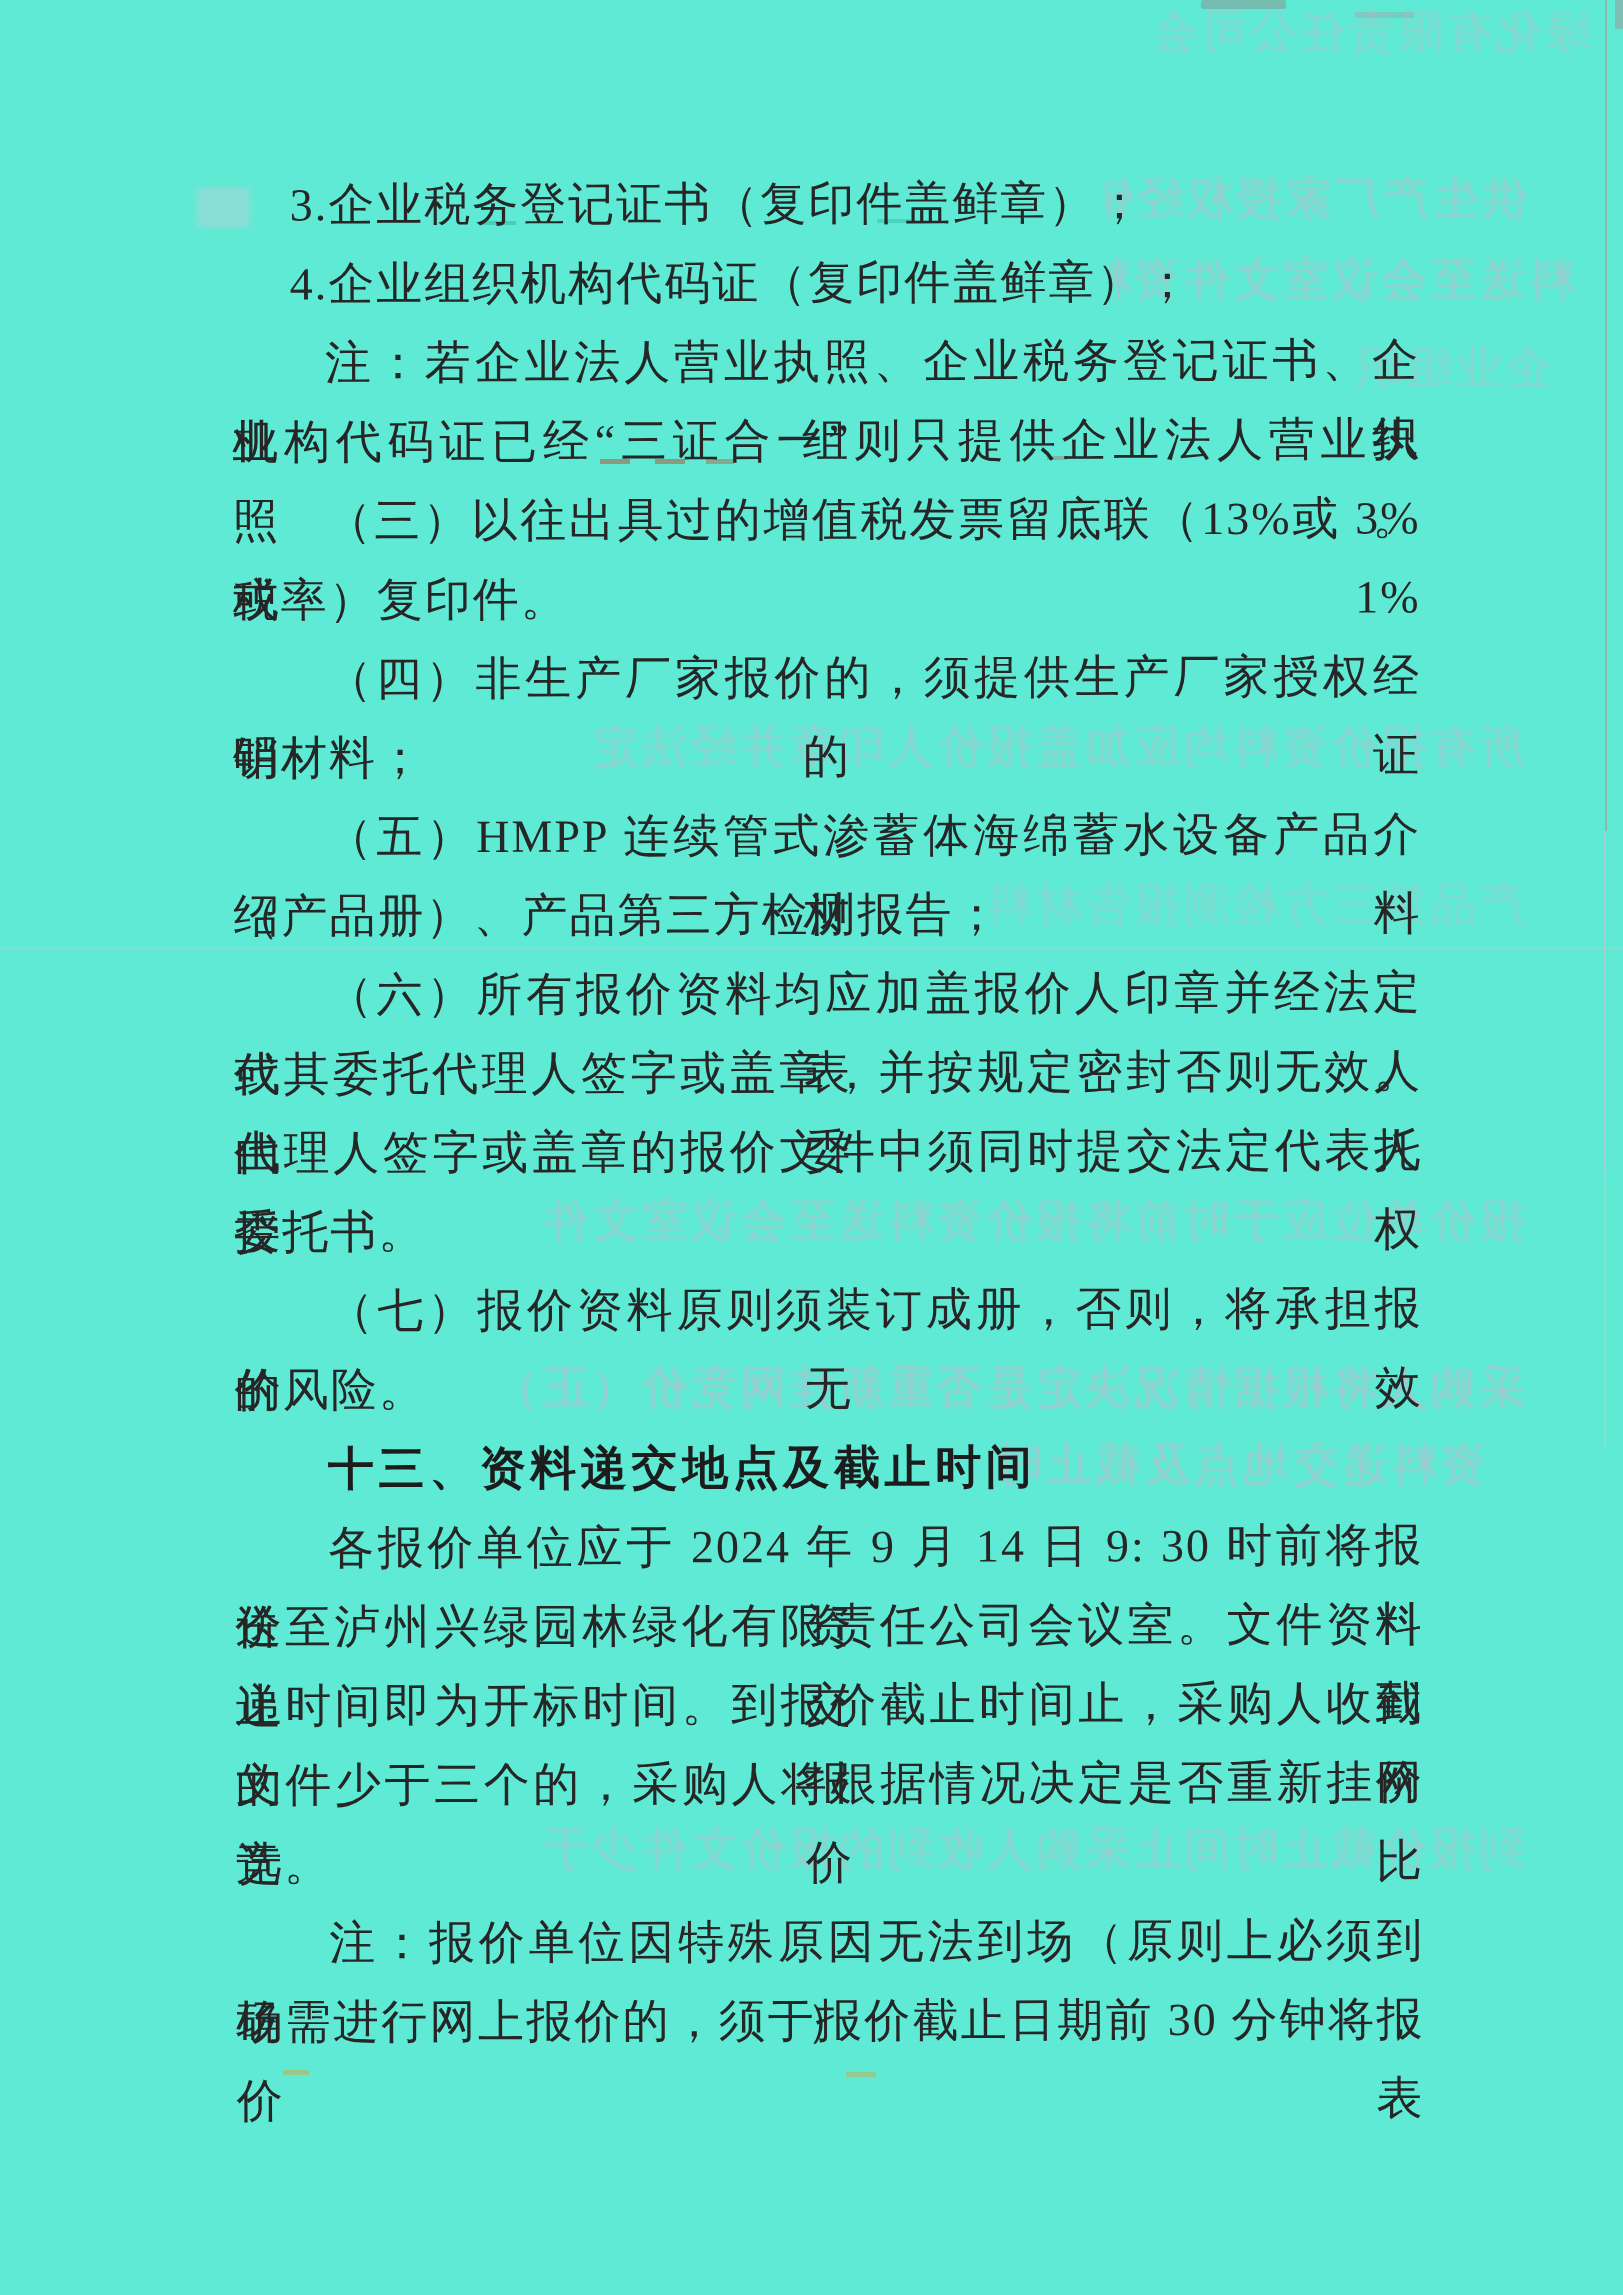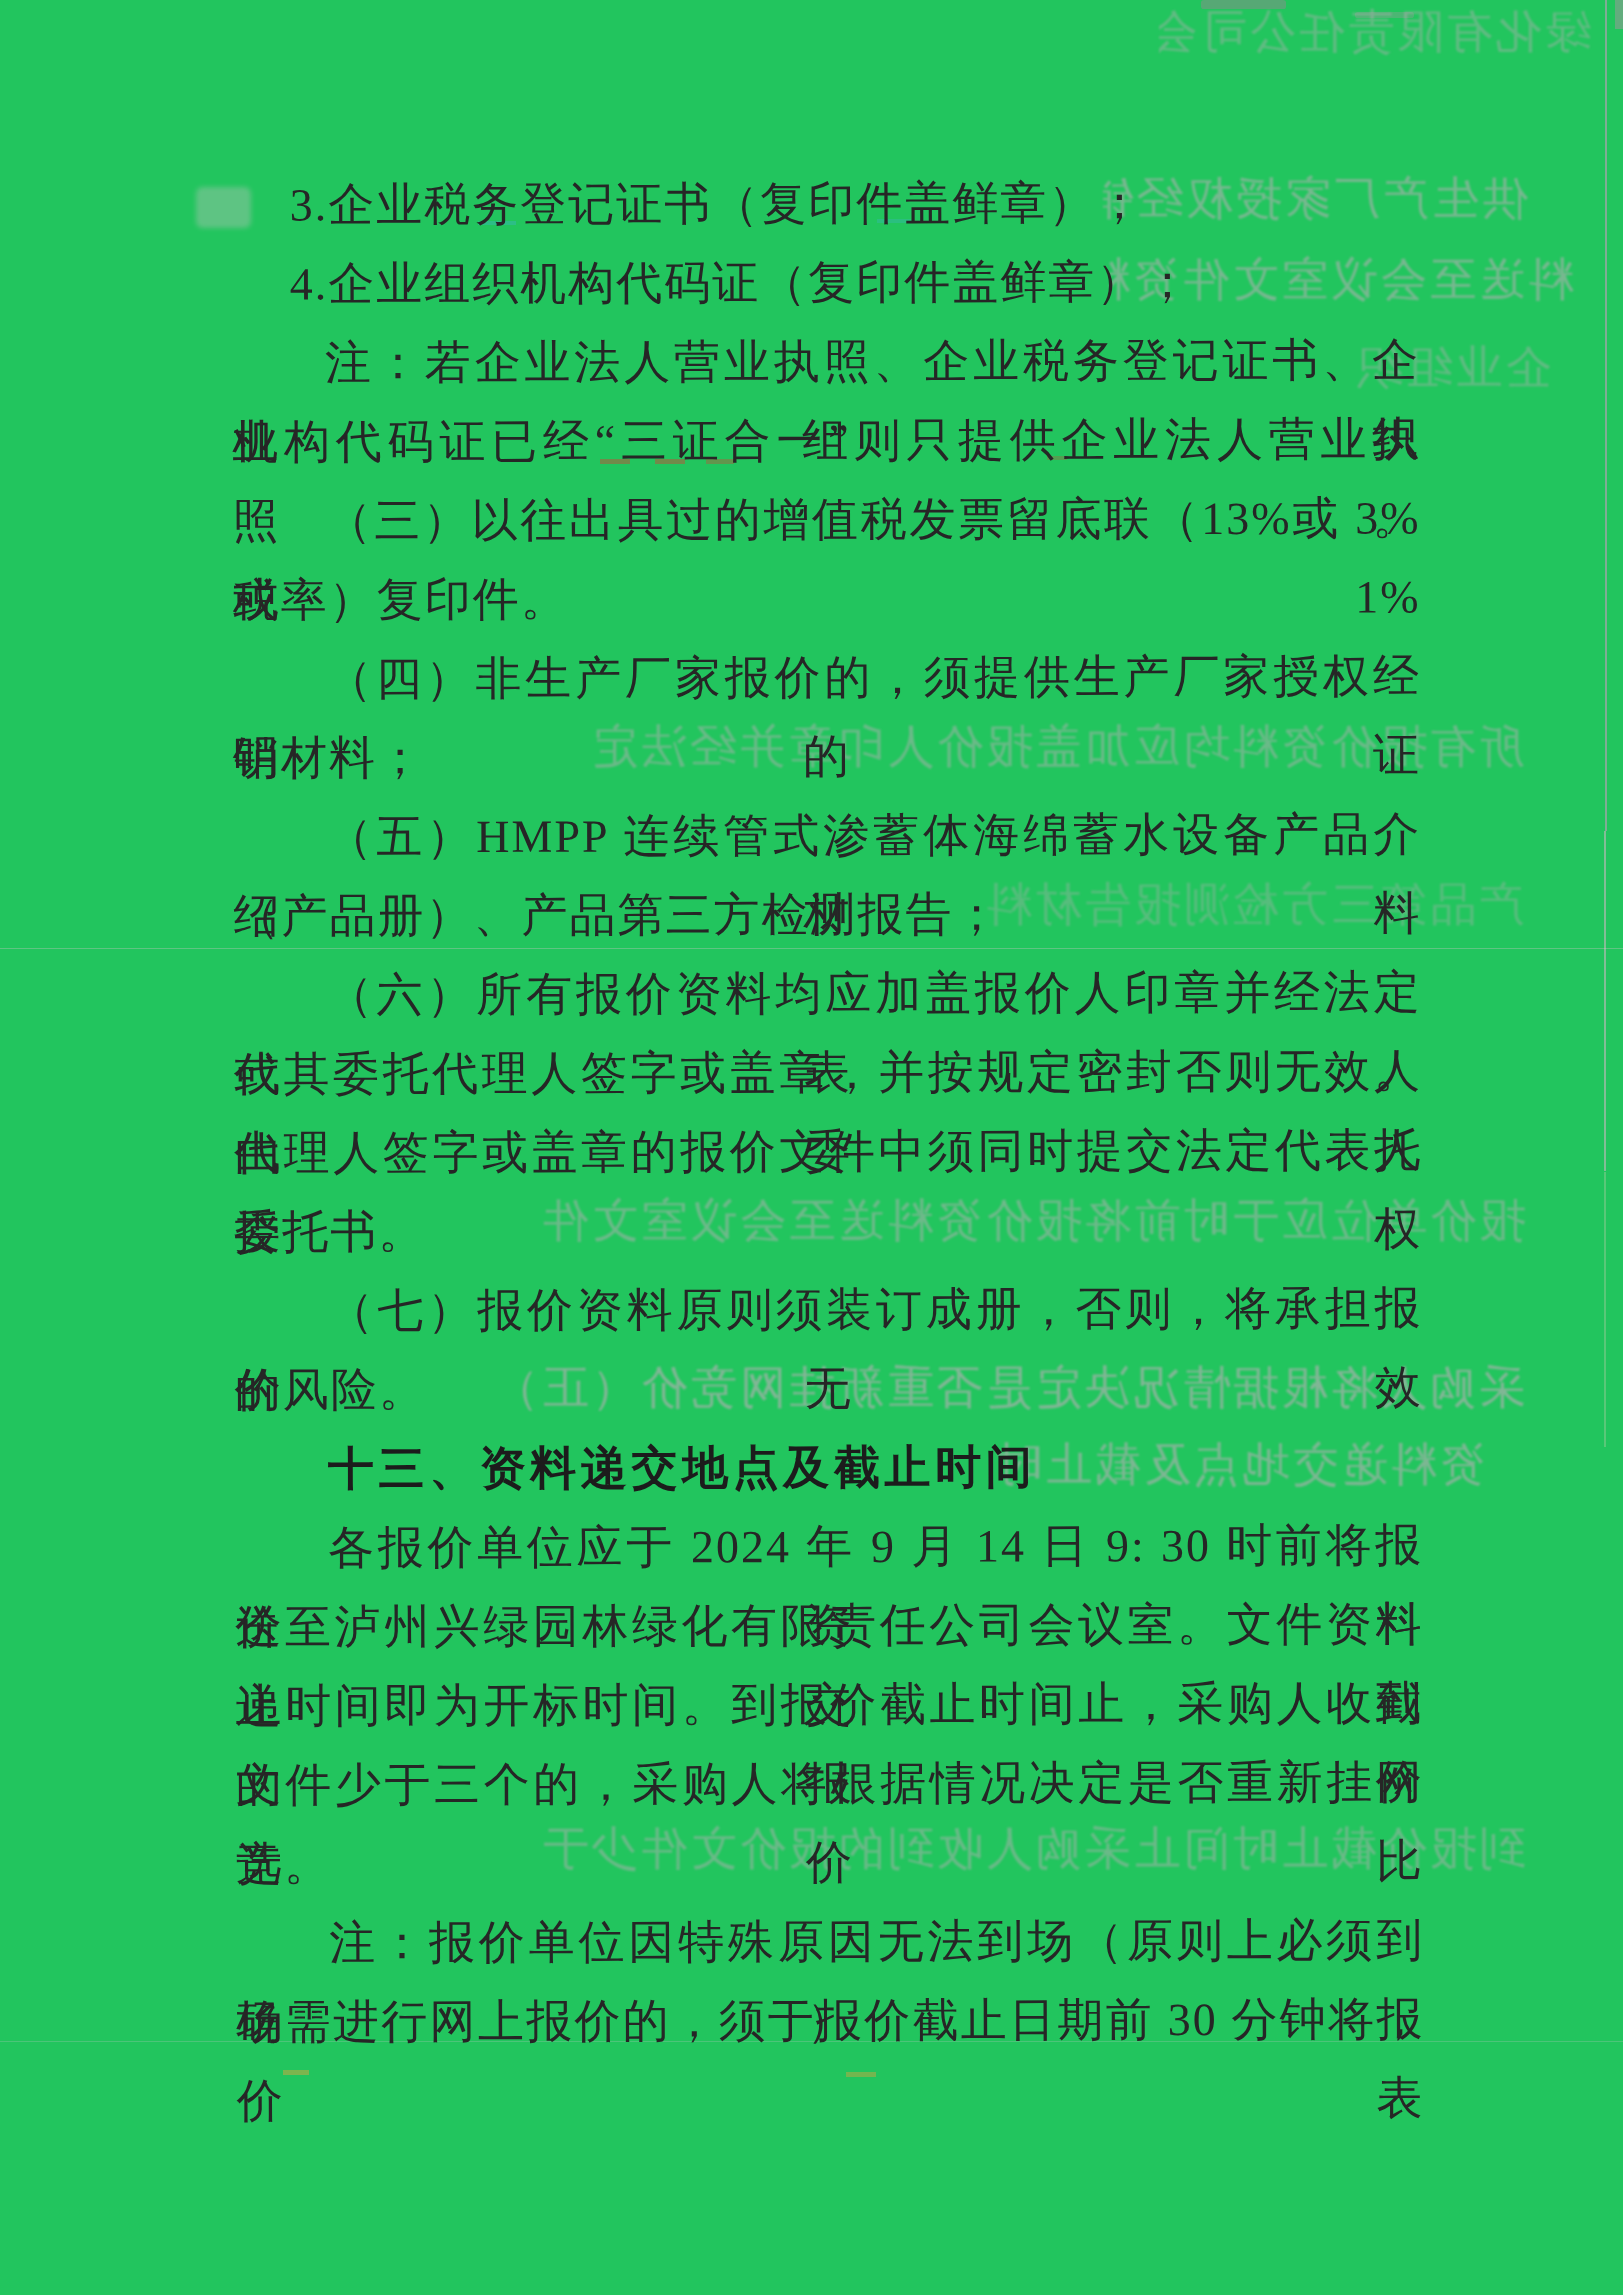--- a/index.html
+++ b/index.html
@@ -3,21 +3,21 @@
 <meta charset="utf-8">
 <style>
   html,body{margin:0;padding:0;}
   body{
     width:1623px;height:2295px;
     background:#e9e9e9;
     font-family:"Liberation Serif","DejaVu Serif",serif;
   }
   .sheet{
     position:absolute;left:0;top:0;width:1623px;height:2295px;
-    background:#22c55e;overflow:hidden;
+    background:#5eead4;overflow:hidden;
   }
   
   .text-block{
     position:absolute;left:234px;top:164px;width:1188px;
     color:#262626;
     transform:rotate(-0.15deg);
   }
   .line{
     height:79px;line-height:79px;font-size:46px;letter-spacing:2px;
     text-align:left;

